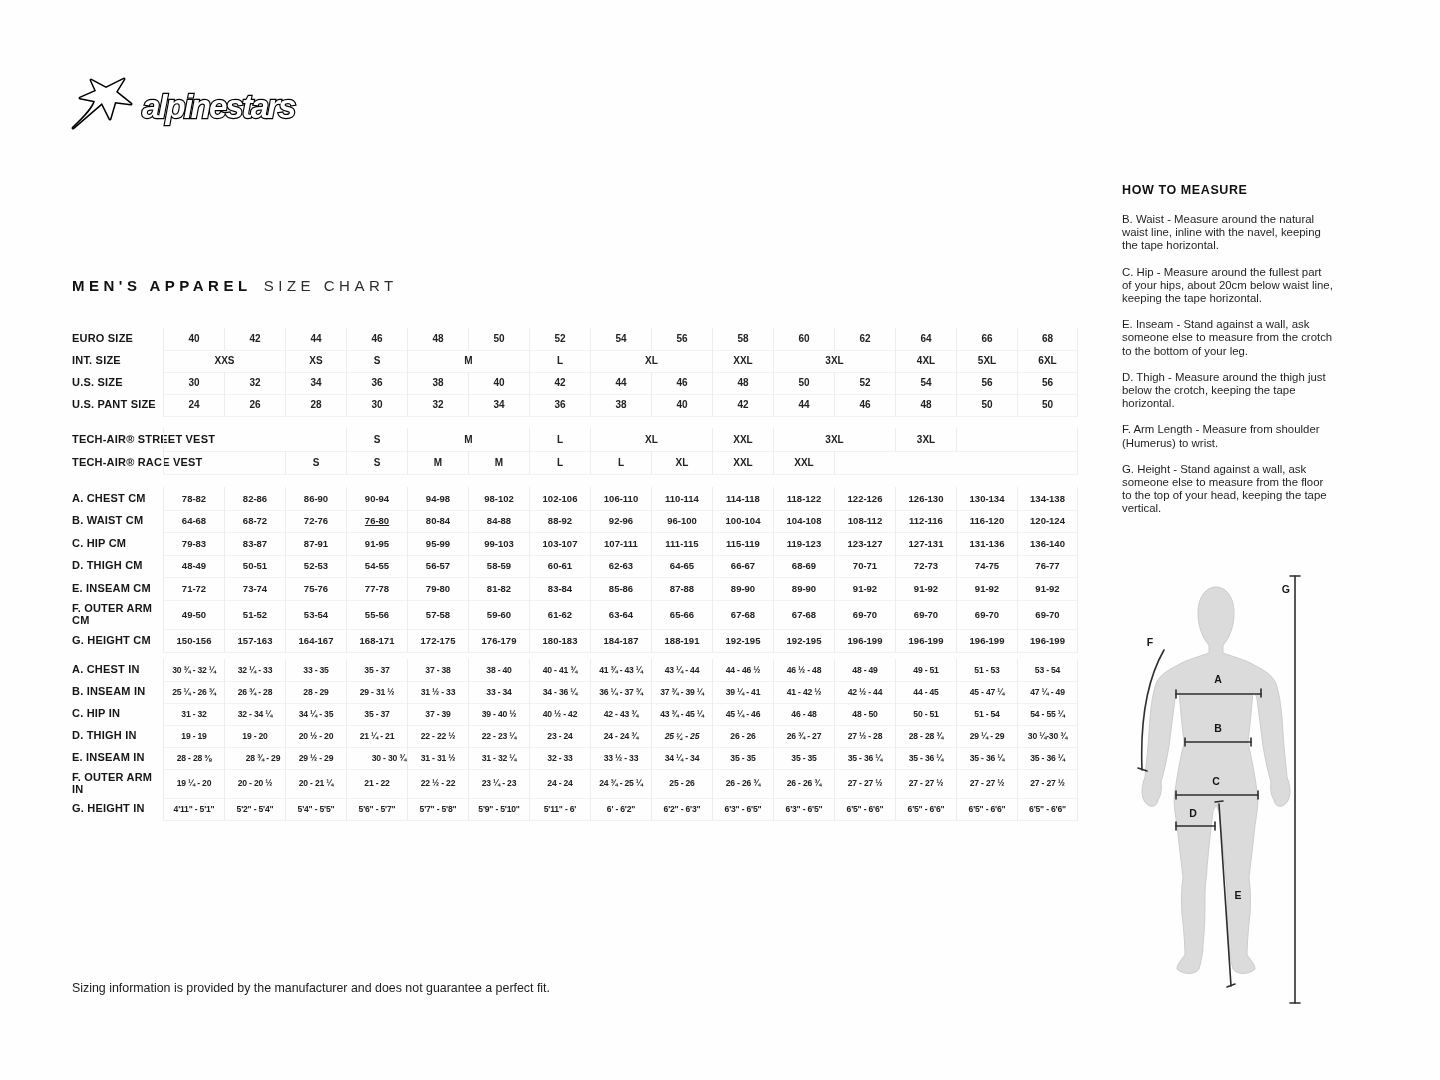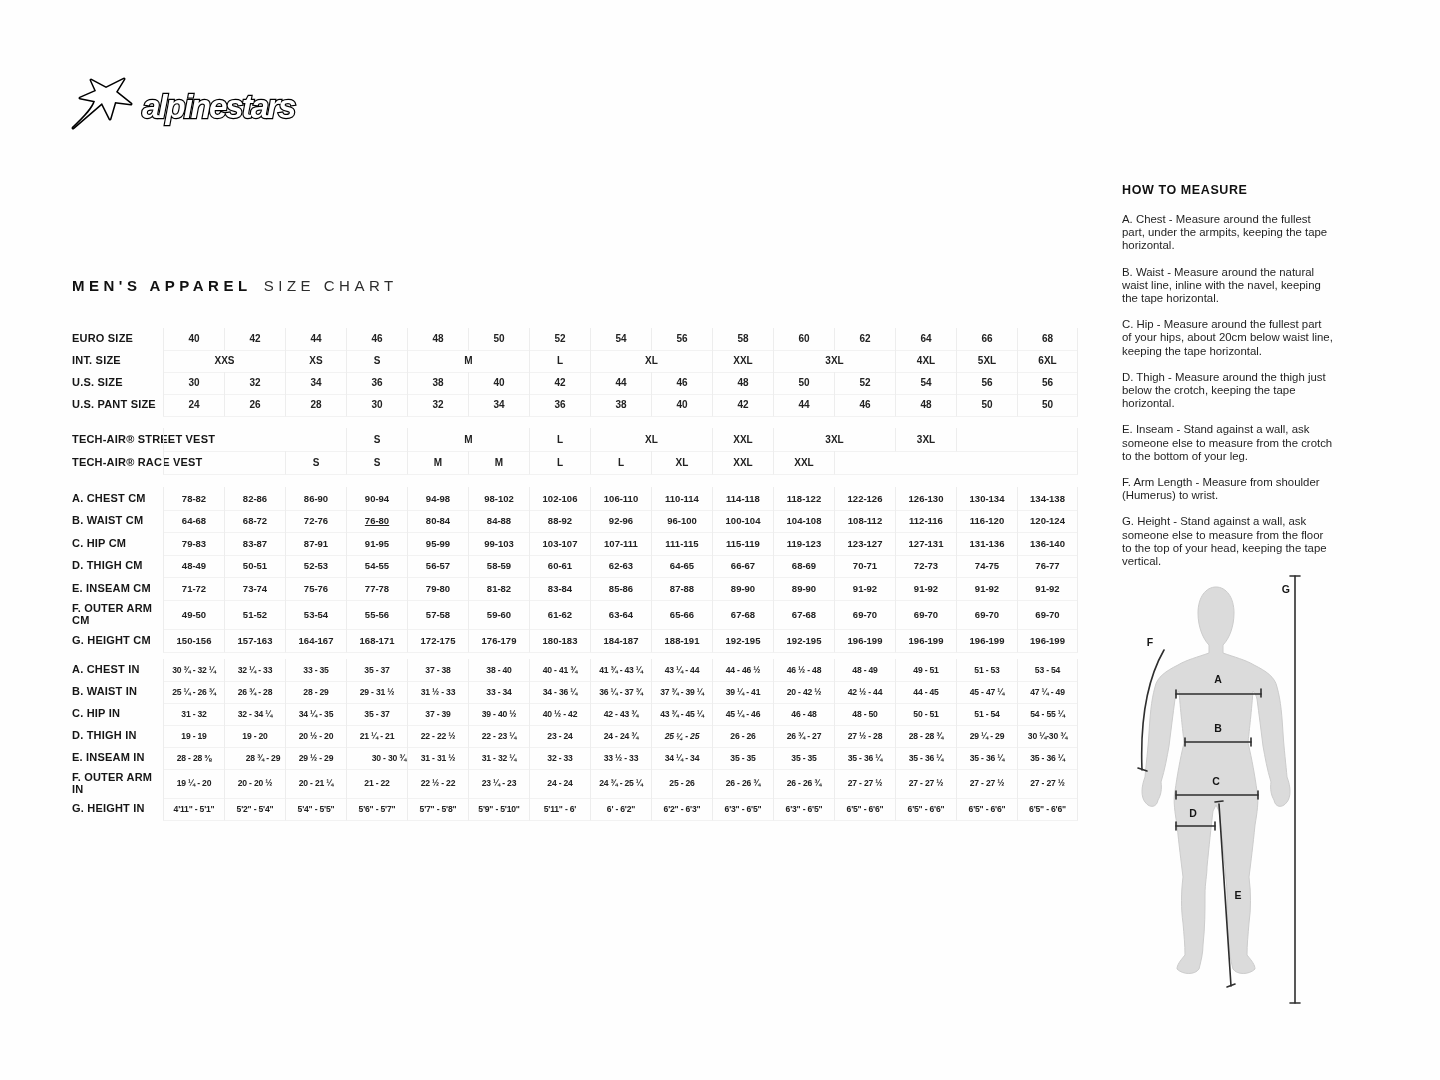--- a/index.html
+++ b/index.html
@@ -292,32 +292,32 @@
       <div class="tcell" style="grid-column: span 1;">41 ¾ - 43 ¼</div>
       <div class="tcell" style="grid-column: span 1;">43 ¼ - 44</div>
       <div class="tcell" style="grid-column: span 1;">44  - 46 ½</div>
       <div class="tcell" style="grid-column: span 1;">46 ½ - 48</div>
       <div class="tcell" style="grid-column: span 1;">48 - 49</div>
       <div class="tcell" style="grid-column: span 1;">49  - 51</div>
       <div class="tcell" style="grid-column: span 1;">51 - 53</div>
       <div class="tcell" style="grid-column: span 1;">53  - 54</div>
     </div>
     <div class="trow r-in" style="height: 22px;">
-      <div class="tlabel">B. WAIST IN</div>
+      <div class="tlabel">B. INSEAM IN</div>
       <div class="tcell" style="grid-column: span 1;">25 ¼ - 26 ¾</div>
       <div class="tcell" style="grid-column: span 1;">26 ¾ - 28</div>
       <div class="tcell" style="grid-column: span 1;">28  - 29</div>
       <div class="tcell" style="grid-column: span 1;">29  - 31 ½</div>
       <div class="tcell" style="grid-column: span 1;">31 ½ - 33</div>
       <div class="tcell" style="grid-column: span 1;">33  - 34</div>
       <div class="tcell" style="grid-column: span 1;">34  - 36 ¼</div>
       <div class="tcell" style="grid-column: span 1;">36 ¼ - 37 ¾</div>
       <div class="tcell" style="grid-column: span 1;">37 ¾ - 39 ¼</div>
       <div class="tcell" style="grid-column: span 1;">39 ¼ - 41</div>
-      <div class="tcell" style="grid-column: span 1;">20 - 42 ½</div>
+      <div class="tcell" style="grid-column: span 1;">41 - 42 ½</div>
       <div class="tcell" style="grid-column: span 1;">42 ½ - 44</div>
       <div class="tcell" style="grid-column: span 1;">44  - 45</div>
       <div class="tcell" style="grid-column: span 1;">45  - 47 ¼</div>
       <div class="tcell" style="grid-column: span 1;">47 ¼ - 49</div>
     </div>
     <div class="trow r-in" style="height: 22px;">
       <div class="tlabel">C. HIP IN</div>
       <div class="tcell" style="grid-column: span 1;">31  - 32</div>
       <div class="tcell" style="grid-column: span 1;">32  - 34 ¼</div>
       <div class="tcell" style="grid-column: span 1;">34 ¼ - 35</div>
@@ -404,25 +404,24 @@
       <div class="tcell" style="grid-column: span 1;">6'5" - 6'6"</div>
       <div class="tcell" style="grid-column: span 1;">6'5" - 6'6"</div>
       <div class="tcell" style="grid-column: span 1;">6'5" - 6'6"</div>
       <div class="tcell" style="grid-column: span 1;">6'5" - 6'6"</div>
     </div>
   </div>
 
 <div class="measure">
   <h3>HOW TO MEASURE</h3>
   <div>
-      <p class="mpara">A. Chest - Measure around the fullest part, under the armpits, keeping the tape horizontal.</p>
       <p class="mpara">B. Waist - Measure around the natural waist line, inline with the navel, keeping the tape horizontal.</p>
       <p class="mpara">C. Hip - Measure around the fullest part of your hips, about 20cm below waist line, keeping the tape horizontal.</p>
+      <p class="mpara">E. Inseam - Stand against a wall, ask someone else to measure from the crotch to the bottom of your leg.</p>
       <p class="mpara">D. Thigh - Measure around the thigh just below the crotch, keeping the tape horizontal.</p>
-      <p class="mpara">E. Inseam - Stand against a wall, ask someone else to measure from the crotch to the bottom of your leg.</p>
       <p class="mpara">F. Arm Length - Measure from shoulder (Humerus) to wrist.</p>
       <p class="mpara">G. Height - Stand against a wall, ask someone else to measure from the floor to the top of your head, keeping the tape vertical.</p>
     </div>
 </div>
 
 <svg class="figure" viewBox="0 0 312 452">
   <path fill="#dbdbdb" stroke="#cccccc" stroke-width="1" d="M 88,19 C 98,19 106,29 106,45 C 106,59 101,71 95,77 L 95,85
        C 106,89 118,92 126,97 C 138,103 147,109 149,119 C 153,133 154,149 155,165
        C 156,181 158,197 159,209 C 163,219 163,229 159,234 C 154,241 147,239 146,232
        C 143,227 142,221 143,214 C 139,201 137,189 135,178 C 133,162 131,146 129,131
@@ -480,13 +479,14 @@
     <text x="90" y="164" text-anchor="middle">B</text>
     <text x="88" y="217" text-anchor="middle">C</text>
     <text x="65" y="249" text-anchor="middle">D</text>
     <text x="110" y="331" text-anchor="middle">E</text>
     <text x="22" y="78" text-anchor="middle">F</text>
     <text x="162" y="25" text-anchor="end">G</text>
   </g>
 </svg>
 
 <div class="footer">
+  <div>Sizing information is provided by the manufacturer and does not guarantee a perfect fit.</div>
 </div>
 
 </body></html>

